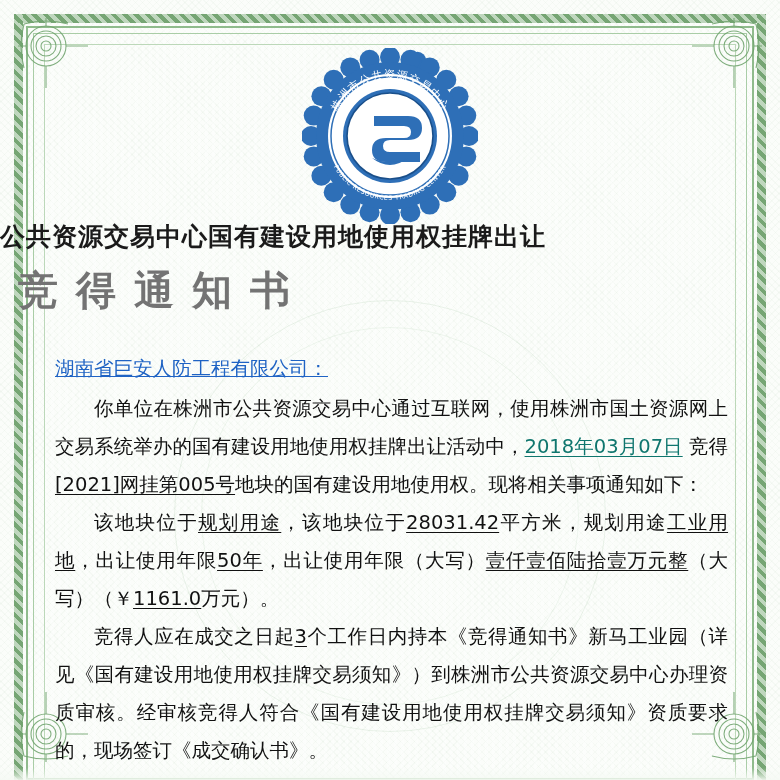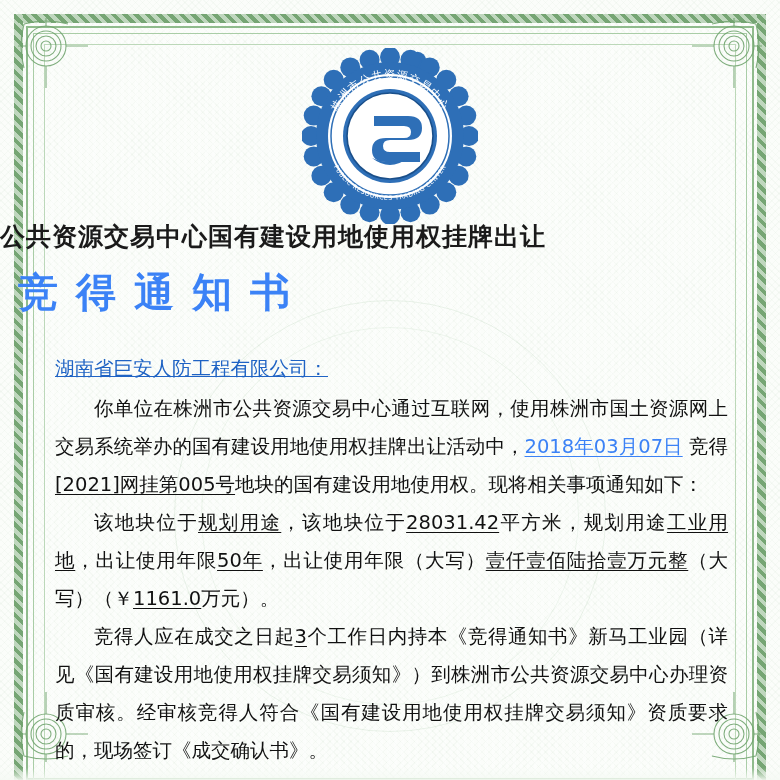--- a/index.html
+++ b/index.html
@@ -144,25 +144,25 @@
   }
   .title-main {
     font-family: "DejaVu Sans", "Liberation Sans", sans-serif;
     font-size: 25px;
     font-weight: bold;
     color: #1a1a1a;
     letter-spacing: 1px;
     line-height: 1.2;
   }
   .title-sub {
-    margin-top: 22px;
-    font-family: Liberation Mono, monospace;
+    margin-top: 16px;
+    font-family: Liberation Sans, sans-serif;
     font-size: 40px;
     font-weight: bold;
-    color: #3b82f6;
+    color: #737373;
     letter-spacing: 18px;
     text-indent: 18px;
     line-height: 1.1;
   }
 
   
   .body-block {
     position: absolute;
     left: 55px;
     right: 52px;
@@ -181,21 +181,21 @@
   .para {
     text-align: justify;
     text-justify: inter-ideograph;
     text-indent: 2em;
   }
   .u {
     text-decoration: underline;
     text-underline-offset: 3px;
   }
   .blue {
-    color: #3b82f6;
+    color: #0f766e;
   }
 
   
   .bottom-fade {
     position: absolute;
     left: 0; right: 0; bottom: 0;
     height: 12px;
     background: linear-gradient(to bottom, rgba(255,255,255,0) 0%, rgba(245,250,244,0.9) 100%);
     pointer-events: none;
   }

